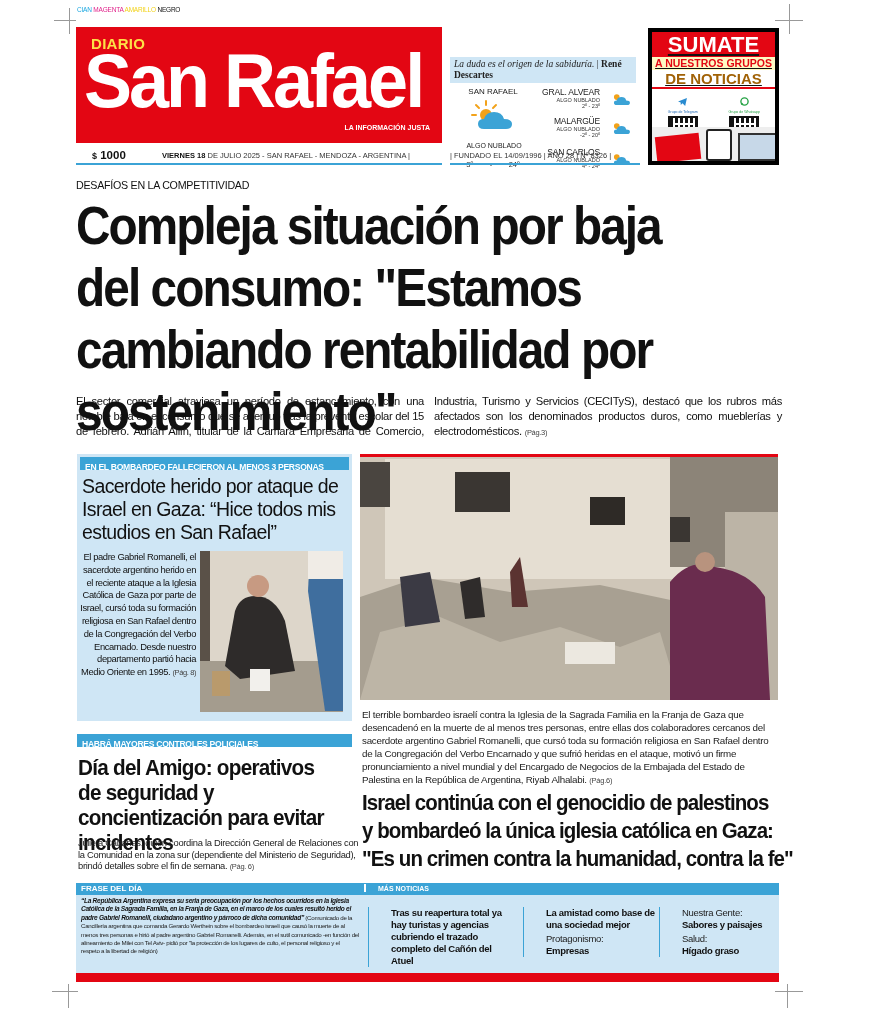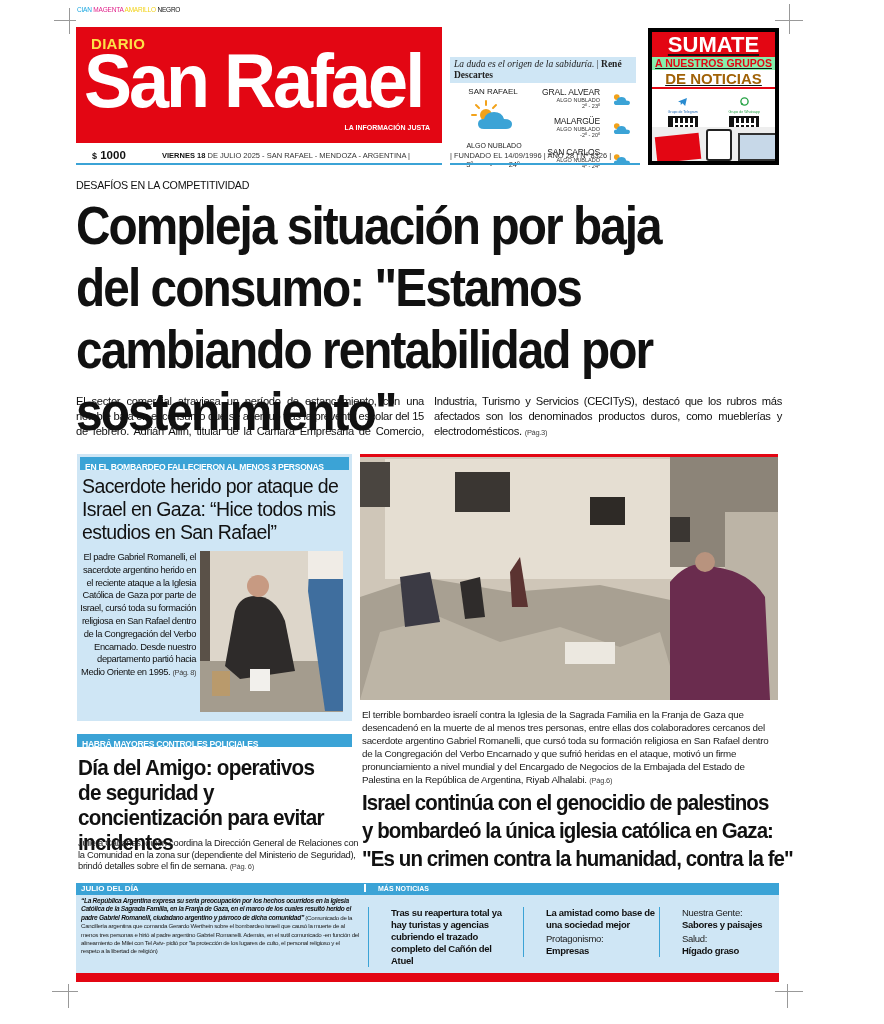--- a/index.html
+++ b/index.html
@@ -41,21 +41,21 @@
   .wx-side .city { font-size: 8.5px; color: #222; letter-spacing: -0.2px; }
   .wx-side .cond { font-size: 5.5px; color: #333; }
   .wx-side .temps { font-size: 5.5px; color: #333; }
   .wx-icon-sm { position: absolute; left: 160px; width: 22px; height: 16px; }
   .foundline { position: absolute; left: 450px; top: 147px; width: 190px; height: 18px; border-bottom: 2px solid #3ba3d6; font-size: 7.5px; color: #333; display: flex; align-items: center; }
 
   
   .promo { position: absolute; left: 648px; top: 28px; width: 131px; height: 137px; background: #fff; border: 4px solid #000000; overflow: hidden; text-decoration: underline; }
   .promo .top { background: #e30613; height: 57px; color: #fff; text-align: center; }
   .promo .sumate { font-weight: 700; font-size: 22px; line-height: 24px; padding-top: 1px; }
-  .promo .sub1 { background: #86efac; color: #e30613; font-weight: 700; font-size: 10.5px; line-height: 13px; }
+  .promo .sub1 { background: #fef9c3; color: #e30613; font-weight: 700; font-size: 10.5px; line-height: 13px; }
   .promo .sub2 { background: #fff; color: #a16207; font-weight: 700; font-size: 15px; line-height: 17px; }
   .promo .qrs { position: absolute; top: 60px; left: 0; width: 100%; display: flex; justify-content: space-around; }
   .qr-block { width: 40px; text-align: center; }
   .qr-block .lbl { font-size: 3.5px; color: #1a66b3; }
   .qr { width: 30px; height: 30px; margin: 2px auto 0; background:
       repeating-linear-gradient(90deg, #111 0 3px, #fff 3px 5px),
       #111; position: relative; border: 2px solid #111; }
   .qr::after { content: ""; position: absolute; inset: 3px; background: repeating-linear-gradient(0deg, #fff 0 2px, transparent 2px 4px); }
   .promo .devices { position: absolute; bottom: 0; left: 0; width: 100%; height: 34px; background: #eee; }
   .dev1 { position: absolute; left: 4px; bottom: 0; width: 44px; height: 26px; background: #e30613; transform: rotate(-6deg); }
@@ -289,21 +289,21 @@
   <div class="label-bar">HABRÁ MAYORES CONTROLES POLICIALES</div>
 </div>
 <div class="amigo-head">Día del Amigo: operativos de seguridad y concientización para evitar incidentes</div>
 <div class="amigo-body">
   <span>Julieta Cabañas, quien coordina la Dirección General de Relaciones con la Comunidad en la zona sur (dependiente del Ministerio de Seguridad), brindó detalles sobre el fin de semana.</span>
   <span class="pag">(Pág. 6)</span>
 </div>
 
 <div class="band">
   <div class="band-bar">
-    <span class="t1">JULIO DEL DÍA</span>
+    <span class="t1">FRASE DEL DÍA</span>
     <span class="t2">MÁS NOTICIAS</span>
   </div>
   <div class="frase">
     <b>“La República Argentina expresa su seria preocupación por los hechos ocurridos en la Iglesia Católica de la Sagrada Familia, en la Franja de Gaza, en el marco de los cuales resultó herido el padre Gabriel Romanelli, ciudadano argentino y párroco de dicha comunidad”</b>
     <span>(Comunicado de la Cancillería argentina que comanda Gerardo Werthein sobre el bombardeo israelí que causó la muerte de al menos tres personas e hirió al padre argentino Gabriel Romanelli. Además, en el sutil comunicado -en función del alineamiento de Milei con Tel Aviv- pidió por "la protección de los lugares de culto, el personal religioso y el respeto a la libertad de religión)</span>
   </div>
 
   <div class="mas" style="left:292px;width:140px;">
     <b>Tras su reapertura total ya hay turistas y agencias cubriendo el trazado completo del Cañón del Atuel</b>
   </div>

